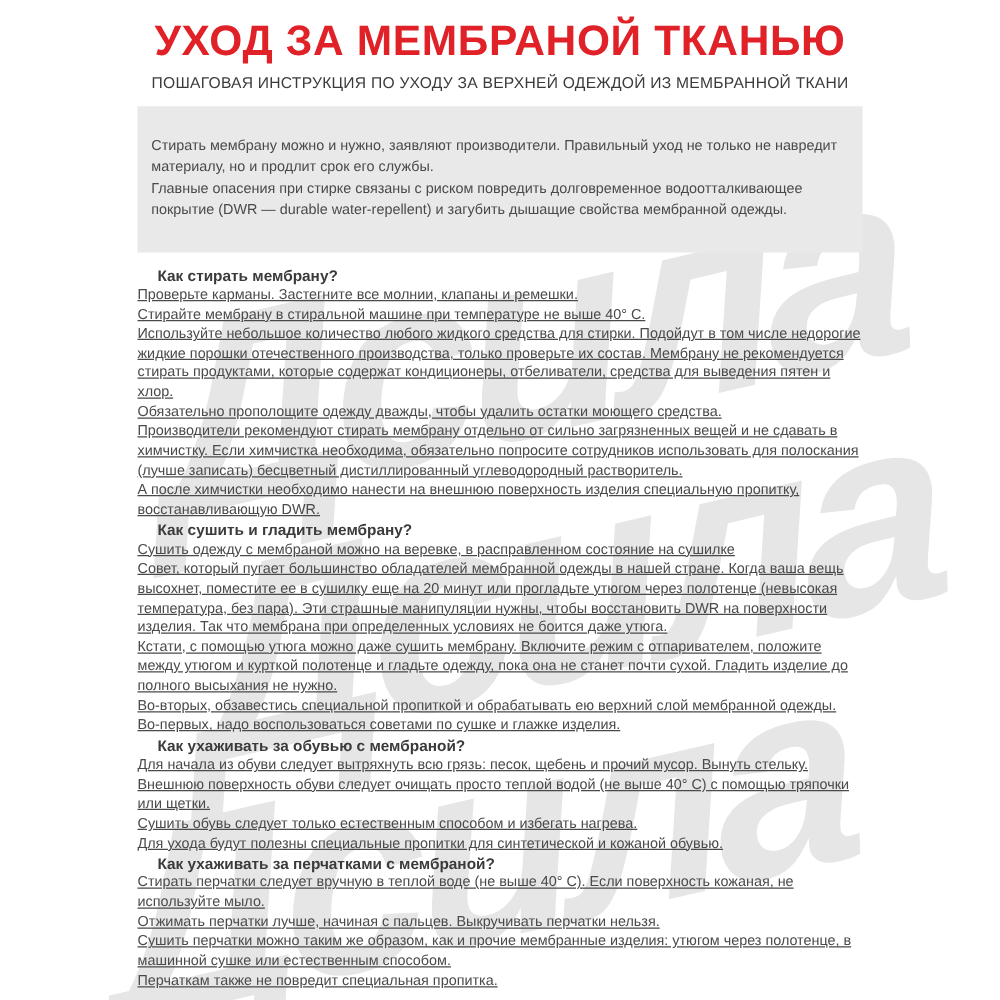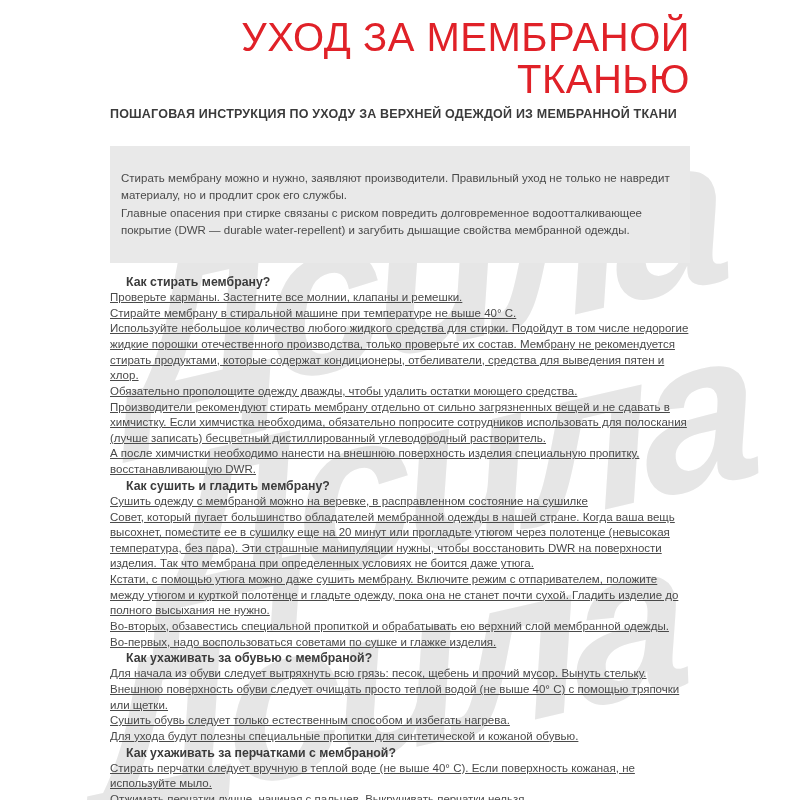--- a/index.html
+++ b/index.html
@@ -41,33 +41,34 @@
   .wm1 { left: 110px; top: 235px; }
   .wm2 { left: 140px; top: 430px; }
   .wm3 { left: 70px;  top: 640px; }
   .content {
     position: relative;
     z-index: 1;
     padding: 16px 110px 0 110px;
   }
   .title {
     margin: 0 0 7px 0;
-    text-align: right;
-    font-size: 40px;
-    font-weight: normal;
+    text-align: center;
+    font-size: 34px;
+    font-weight: bold;
     letter-spacing: 0.5px;
     color: var(--accent);
     line-height: 1.05;
   }
   .subtitle {
+    text-align: center;
     font-size: 12.5px;
-    font-weight: bold;
+    font-weight: normal;
     letter-spacing: 0.2px;
     color: var(--text-dark);
-    margin-bottom: 25px;
+    margin-bottom: 12px;
   }
   .intro-box {
     background: var(--intro-bg);
     padding: 24px 11px;
     margin-bottom: 11px;
   }
   .intro-box p {
     margin: 0;
     font-size: 11.5px;
     line-height: 1.5;

